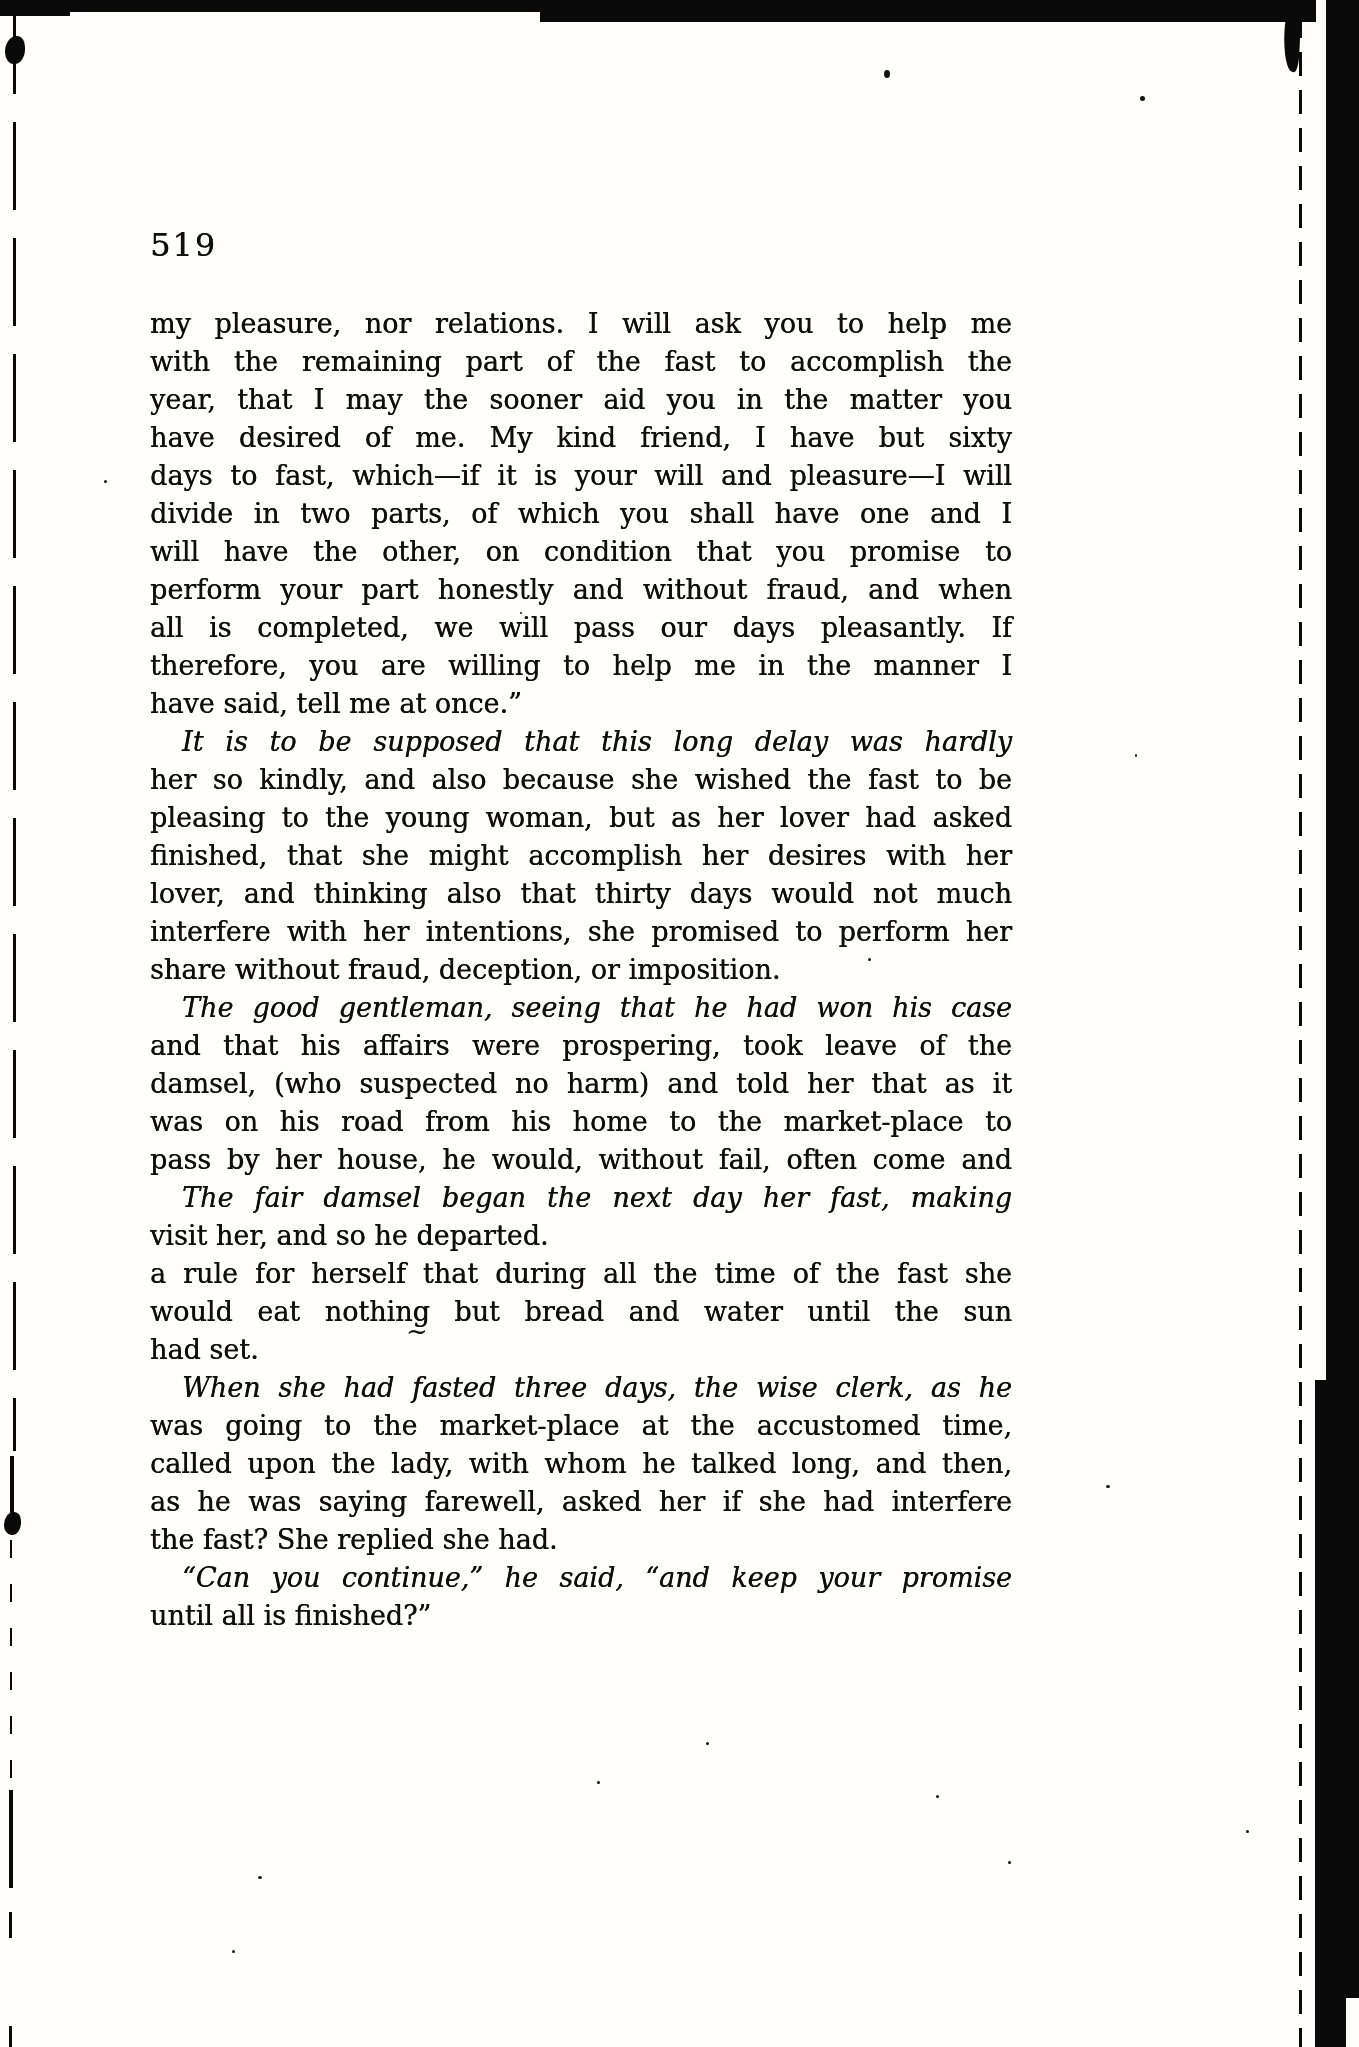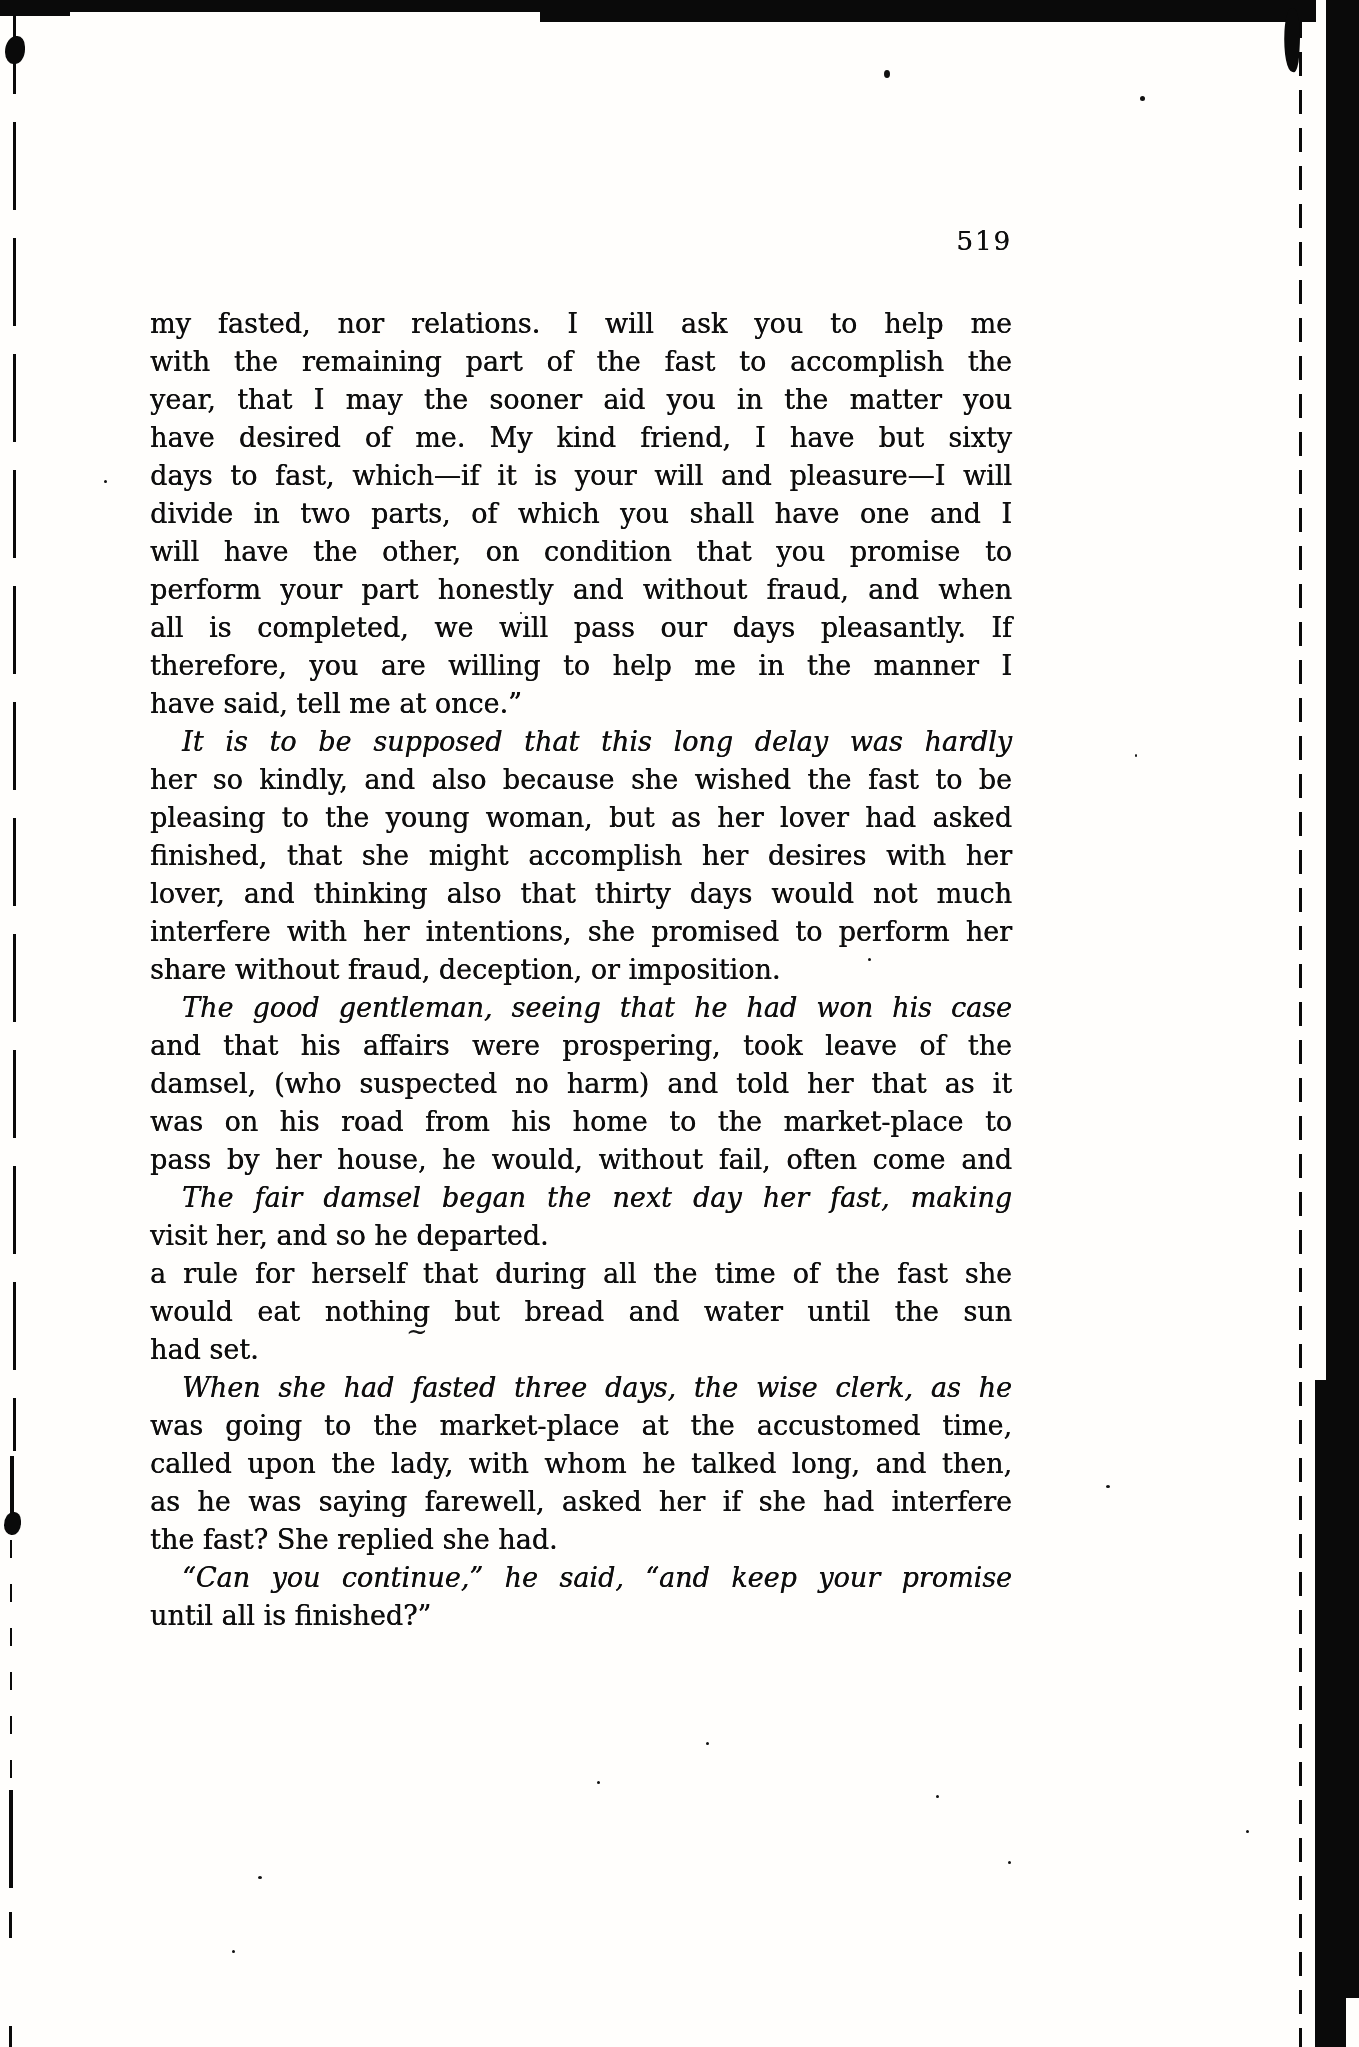--- a/index.html
+++ b/index.html
@@ -22,21 +22,21 @@
   .dashline-right{
     position:absolute;left:1299px;top:14px;width:3px;height:2033px;
     background:repeating-linear-gradient(180deg,#0a0a0a 0 24px,transparent 24px 38px);
   }
   .blob{position:absolute;background:#0a0a0a;border-radius:60% 40% 55% 45%;}
   .speck{position:absolute;background:#111;border-radius:50%;}
   .tilde{position:absolute;font-size:26px;color:#161616;font-family:"DejaVu Serif",serif;}
   
   .pagenum{
     position:absolute;left:150px;top:226px;width:862px;
-    text-align:right;font-size:26px;letter-spacing:2px;
+    text-align:left;font-size:32px;letter-spacing:2px;
     text-shadow:0.4px 0 0 currentColor;
   }
   .textblock{
     position:absolute;left:150px;top:305px;width:862px;
     font-size:27px;line-height:38px;
     text-shadow:0.35px 0 0 currentColor;
   }
   .line{width:862px;height:38px;text-align:left;}
   .line.just{text-align:justify;text-align-last:justify;}
   .line.indent{padding-left:32px;width:830px;font-style:italic;}
@@ -76,21 +76,21 @@
   <div class="speck" style="left:597px;top:1781px;width:3px;height:3px;"></div>
   <div class="speck" style="left:936px;top:1795px;width:3px;height:3px;"></div>
   <div class="speck" style="left:258px;top:1876px;width:4px;height:3px;"></div>
   <div class="speck" style="left:1008px;top:1861px;width:3px;height:3px;"></div>
   <div class="speck" style="left:232px;top:1950px;width:3px;height:3px;"></div>
   <div class="speck" style="left:1246px;top:1830px;width:3px;height:3px;"></div>
   <span class="tilde" style="left:406px;top:1316px;">~</span>
 
   <div class="pagenum">519</div>
   <div class="textblock">
-      <div class="line just">my fasted, nor relations.  I will ask you to help me</div>
+      <div class="line just">my pleasure, nor relations.  I will ask you to help me</div>
       <div class="line just">with the remaining part of the fast to accomplish the</div>
       <div class="line just">year, that I may the sooner aid you in the matter you</div>
       <div class="line just">have desired of me.  My kind friend, I have but sixty</div>
       <div class="line just">days to fast, which—if it is your will and pleasure—I will</div>
       <div class="line just">divide in two parts, of which you shall have one and I</div>
       <div class="line just">will have the other, on condition that you promise to</div>
       <div class="line just">perform your part honestly and without fraud, and when</div>
       <div class="line just">all is completed, we will pass our days pleasantly.  If</div>
       <div class="line just">therefore, you are willing to help me in the manner I</div>
       <div class="line">have said, tell me at once.”</div>

